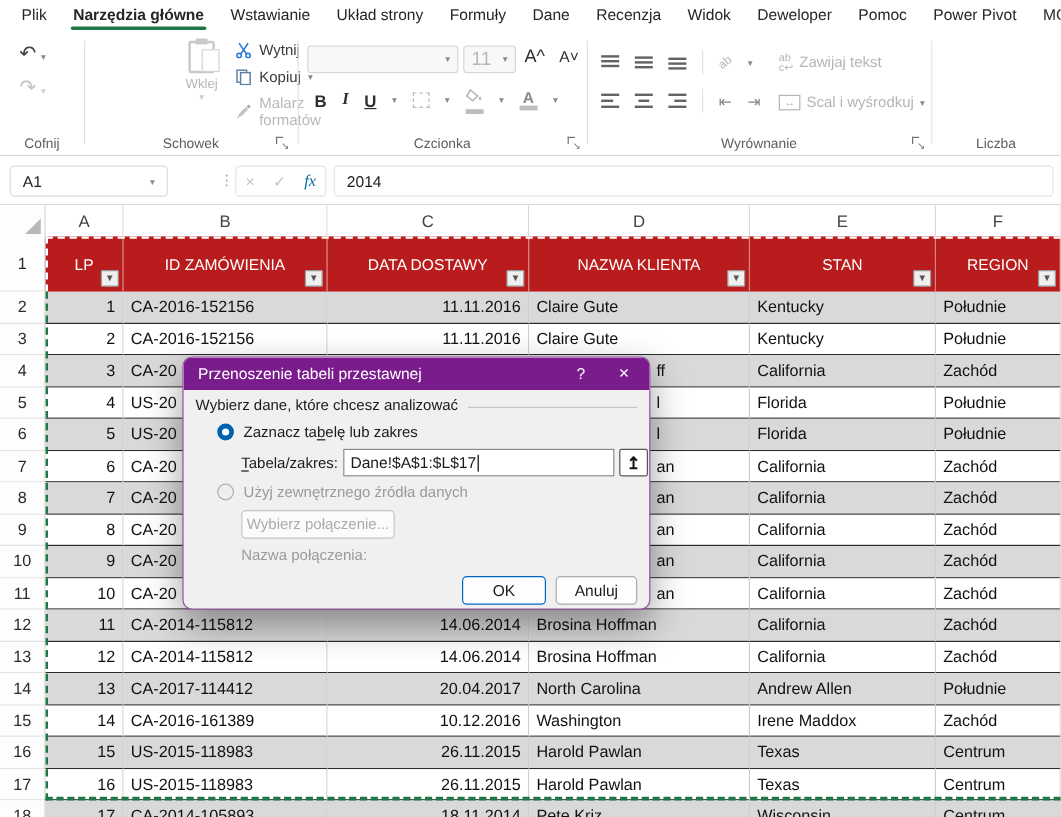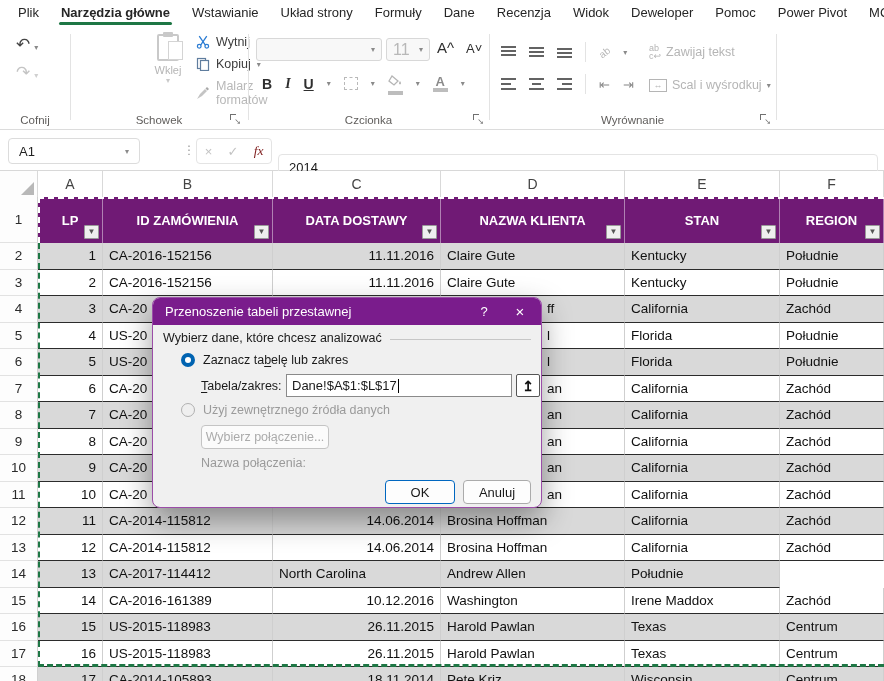--- a/index.html
+++ b/index.html
@@ -69,36 +69,36 @@
   
   .fbar { position:absolute; left:0; top:131px; width:884px; height:40px; background:#fff;
           border-bottom:1px solid #d8d8d8; }
   .namebox { position:absolute; left:8px; top:7px; width:132px; height:26px; border:1px solid #dcdcdc;
              border-radius:4px; background:#fff; display:flex; align-items:center; justify-content:space-between;
              padding:0 10px; font-size:13px; color:#222; }
   .fdots { position:absolute; left:183px; top:12px; color:#9a9a9a; font-size:12px; }
   .fxgroup { position:absolute; left:196px; top:7px; width:76px; height:26px; border:1px solid #e4e4e4;
              border-radius:4px; display:flex; align-items:center; justify-content:space-around; }
   .fxgroup .x, .fxgroup .ck { color:#c2c2c2; font-size:13px; }
-  .fxgroup .fx { color:#7f1d1d; font-size:13.5px; font-style:italic; font-family:"Liberation Serif",serif;text-align:right; }
+  .fxgroup .fx { color:#0369a1; font-size:13.5px; font-style:italic; font-family:"Liberation Serif",serif;text-align:right; }
   .fline { position:absolute; left:278px; top:7px; width:600px; height:26px; border:1px solid #e4e4e4;
-           border-radius:4px; display:flex; align-items:center; padding-left:10px; font-size:13px; color:#1a1a1a;margin-top:16px; }
+           border-radius:4px; display:flex; align-items:center; padding-left:10px; font-size:13px; color:#1a1a1a; }
 
   
   .sheet { position:absolute; left:0; top:171px; width:884px; height:510px; overflow:hidden; background:#fff; }
   .grow { display:grid; grid-template-columns:38px 65px 170px 168px 184px 155px 104px; }
   .letters { height:26px; }
   .letters .lcell { display:flex; align-items:center; justify-content:center; font-size:14px; color:#444;
                     border-right:1px solid #d9d9d9; background:#fff; }
   .corner { position:relative; border-right:1px solid #d9d9d9; background:#fdfdfd; }
   .corner::after { content:""; position:absolute; right:3px; bottom:2px; border-left:13px solid transparent;
                    border-bottom:13px solid #b8b8b8; }
   .hrow { height:46px; }
   .hrow .rn { border-bottom:1px solid #e2e2e2; }
-  .hcell { position:relative; background:#701a75; color:#fff; font-weight:bold; font-size:13px;
+  .hcell { position:relative; background:#b91c1c; color:#fff; font-weight:normal; font-size:13px;
            display:flex; align-items:center; justify-content:center; border-right:1px solid rgba(255,255,255,.45); }
   .fbtn2 { position:absolute; right:3px; bottom:4px; width:15px; height:14px; background:#efefef;
            border:1px solid #9a9a9a; border-radius:1px; display:flex; align-items:center; justify-content:center; }
   .fbtn2 span { font-size:8px; color:#555; line-height:1; }
   .drow { height:26.5px; }
   .rn { display:flex; align-items:center; justify-content:center; font-size:13.5px; color:#2b2b2b;
         background:#fdfdfd; border-right:1px solid #d0d0d0; border-bottom:1px solid #e2e2e2; }
   .c { display:flex; align-items:center; padding:0 6px; font-size:13.5px; color:#111;
        border-right:1px solid #cfcfcf; border-bottom:1px solid #2b2b2b; background:#fff; overflow:hidden; white-space:nowrap; }
   .shaded .c { background:#D9D9D9; }
@@ -308,20 +308,24 @@
       <div class="altxt" style="position:absolute;left:160px;top:52px">
         <span class="mergeic">↔</span>
         <span>Scal i wyśrodkuj</span>
         <span class="chev">▾</span>
       </div>
       <div class="glabel">Wyrównanie</div>
       <div class="launcher" style="right:6px"></div>
     </div>
     <div class="gsep" style="left:776px"></div>
 
+    <div class="rgroup" style="left:776px;width:108px">
+
+      <div class="glabel">Liczba</div>
+    </div>
   </div>
 
   <div class="fbar">
     <div class="namebox">
       <span>A1</span>
       <span class="chev">▾</span>
     </div>
     <div class="fdots">⋮</div>
     <div class="fxgroup">
       <span class="x">×</span>
@@ -470,20 +474,21 @@
           <div class="c">CA-2014-115812</div>
           <div class="c date">14.06.2014</div>
           <div class="c">Brosina Hoffman</div>
           <div class="c">California</div>
           <div class="c">Zachód</div>
         </div>
         <div class="grow drow shaded">
           <div class="rn">14</div>
           <div class="c num">13</div>
           <div class="c">CA-2017-114412</div>
+          <div class="c date">20.04.2017</div>
           <div class="c">North Carolina</div>
           <div class="c">Andrew Allen</div>
           <div class="c">Południe</div>
         </div>
         <div class="grow drow">
           <div class="rn">15</div>
           <div class="c num">14</div>
           <div class="c">CA-2016-161389</div>
           <div class="c date">10.12.2016</div>
           <div class="c">Washington</div>

